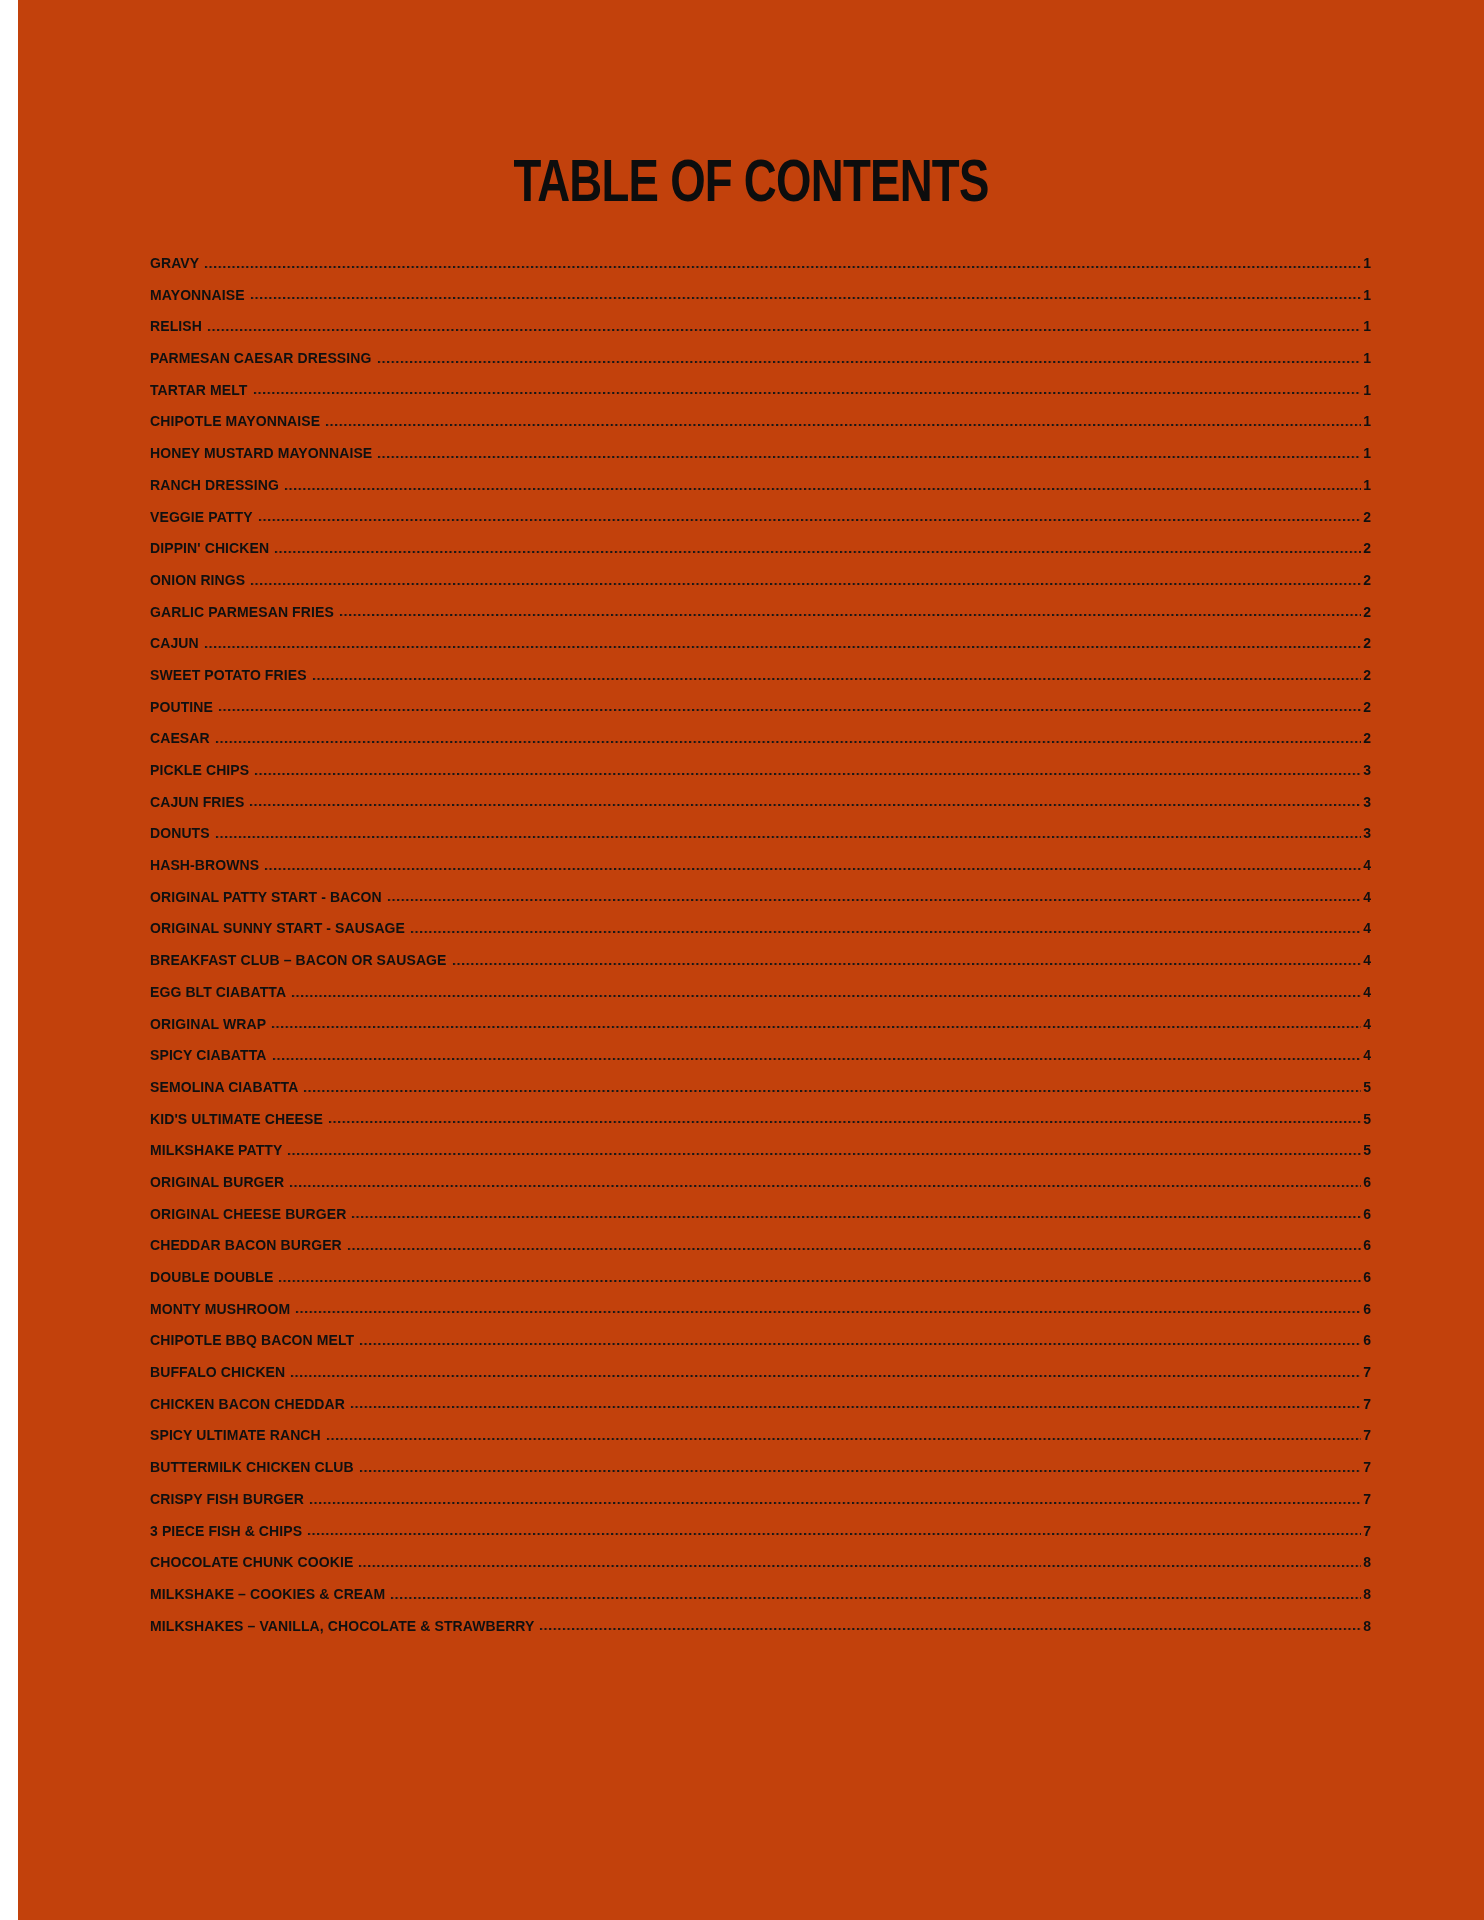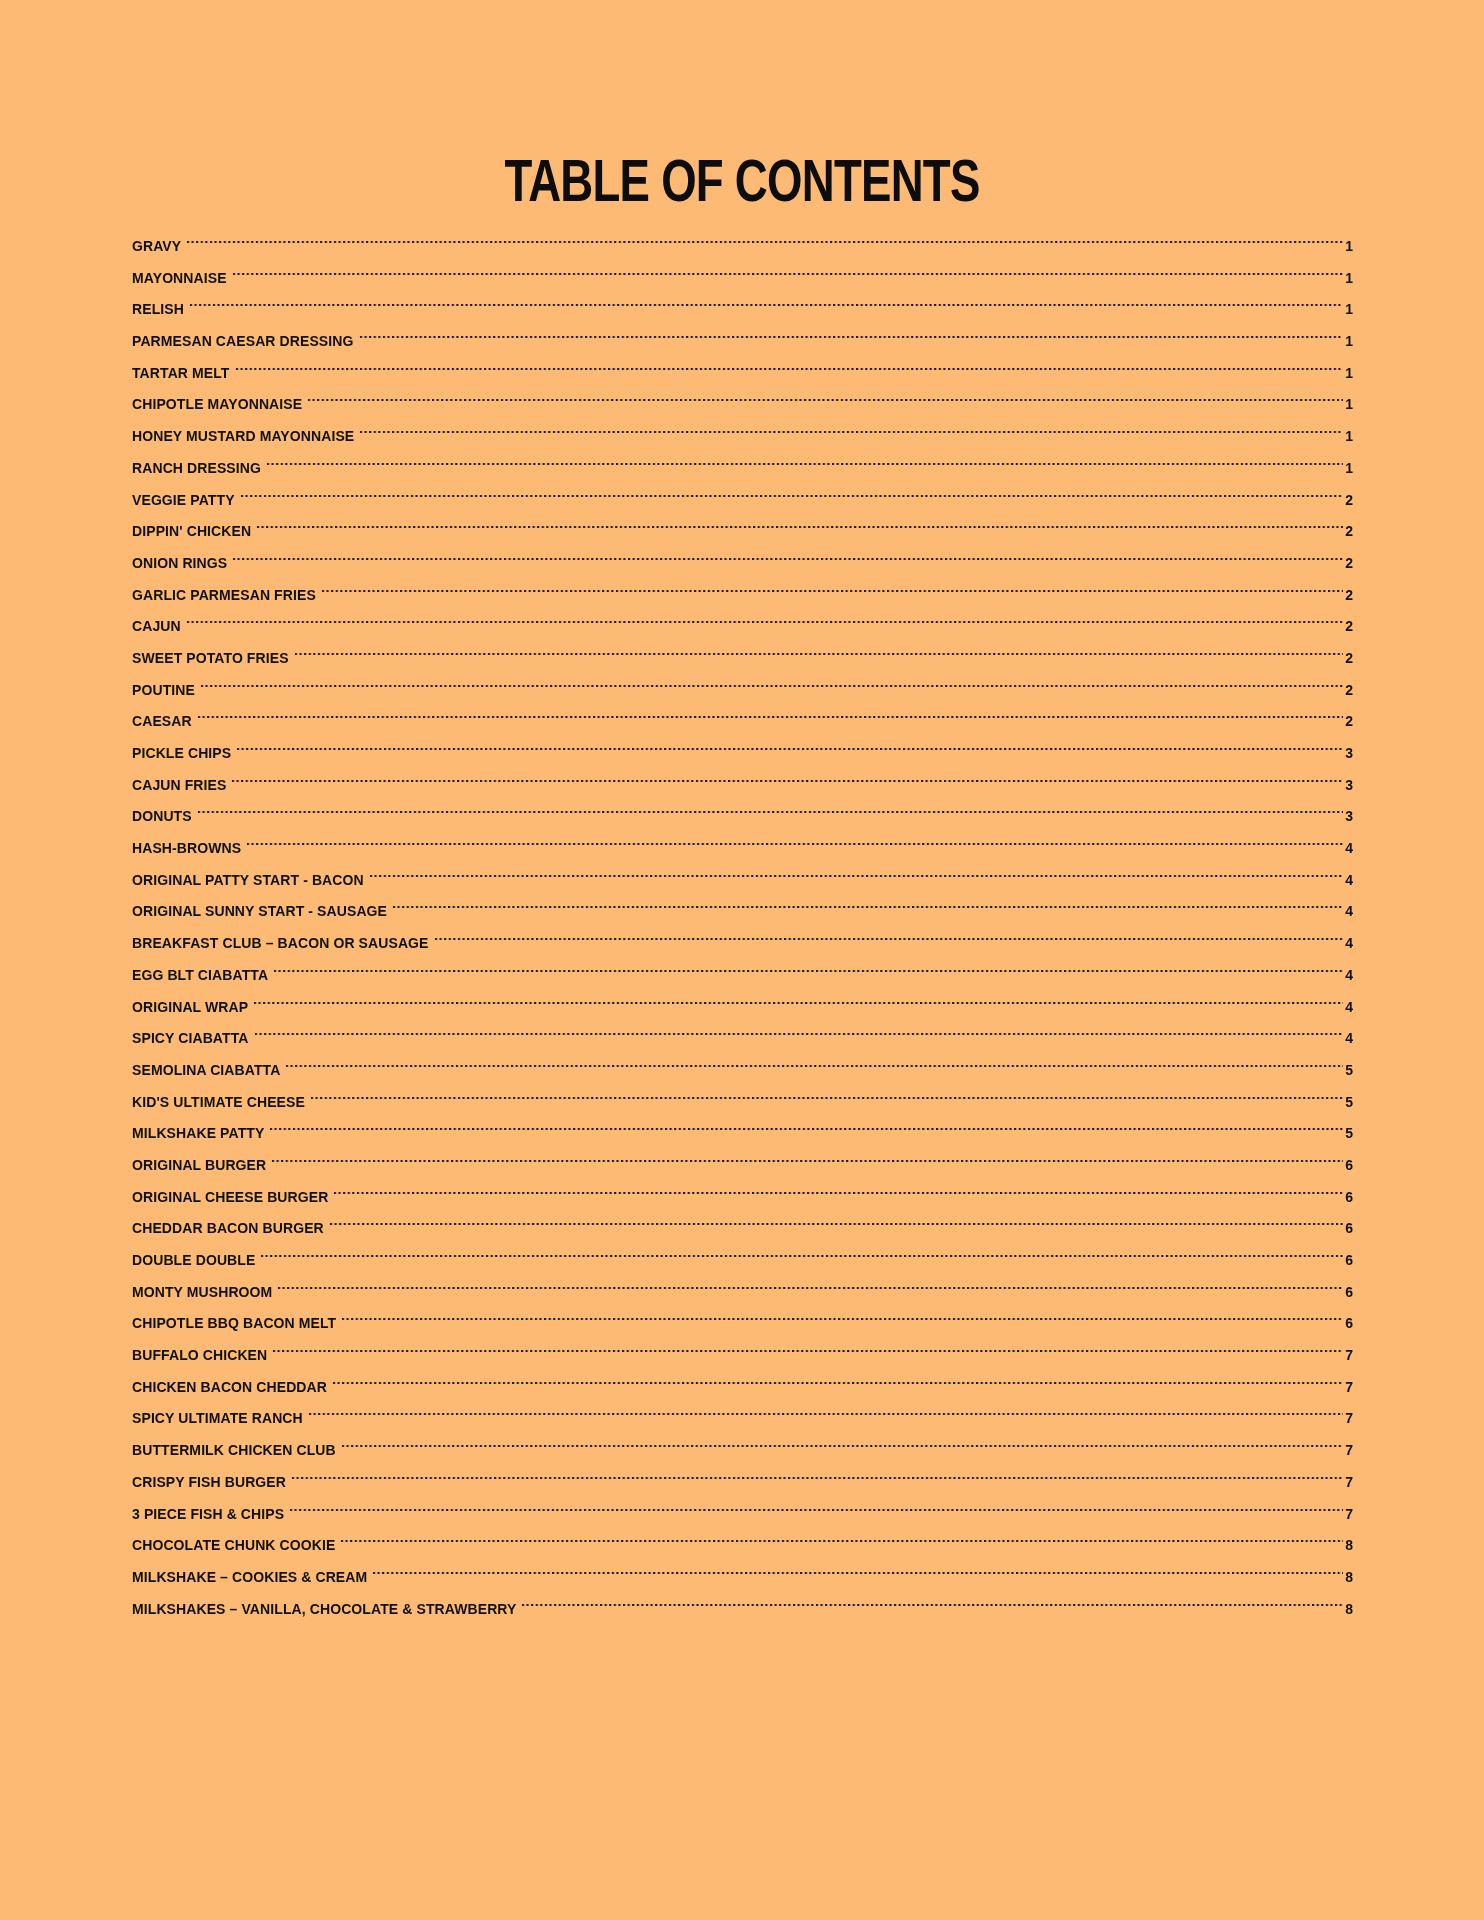--- a/index.html
+++ b/index.html
@@ -11,21 +11,22 @@
     height: 1920px;
     background: #ffffff;
     position: relative;
     font-family: "Liberation Sans", sans-serif;
     color: #111111;
     overflow: hidden;
   }
   .page {
     position: absolute;
     inset: 0;
-    background: #fdba74;
+    background: #c2410c;
+    margin-left: 18px;
   }
   .title {
     position: absolute;
     top: 146px;
     left: 0;
     width: 100%;
     margin: 0;
     text-align: center;
     font-size: 60px;
     font-weight: 700;
@@ -35,21 +36,21 @@
     white-space: nowrap;
   }
   .toc {
     position: absolute;
     left: 132px;
     top: 239px;
     width: 1221px;
   }
   .toc-row {
     display: flex;
-    align-items: flex-start;
+    align-items: flex-end;
     height: 31.7px;
   }
   .toc-label {
     font-size: 14px;
     font-weight: 700;
     line-height: 1.05;
     white-space: nowrap;
     letter-spacing: 0.1px;
     color: #101010;
   }

